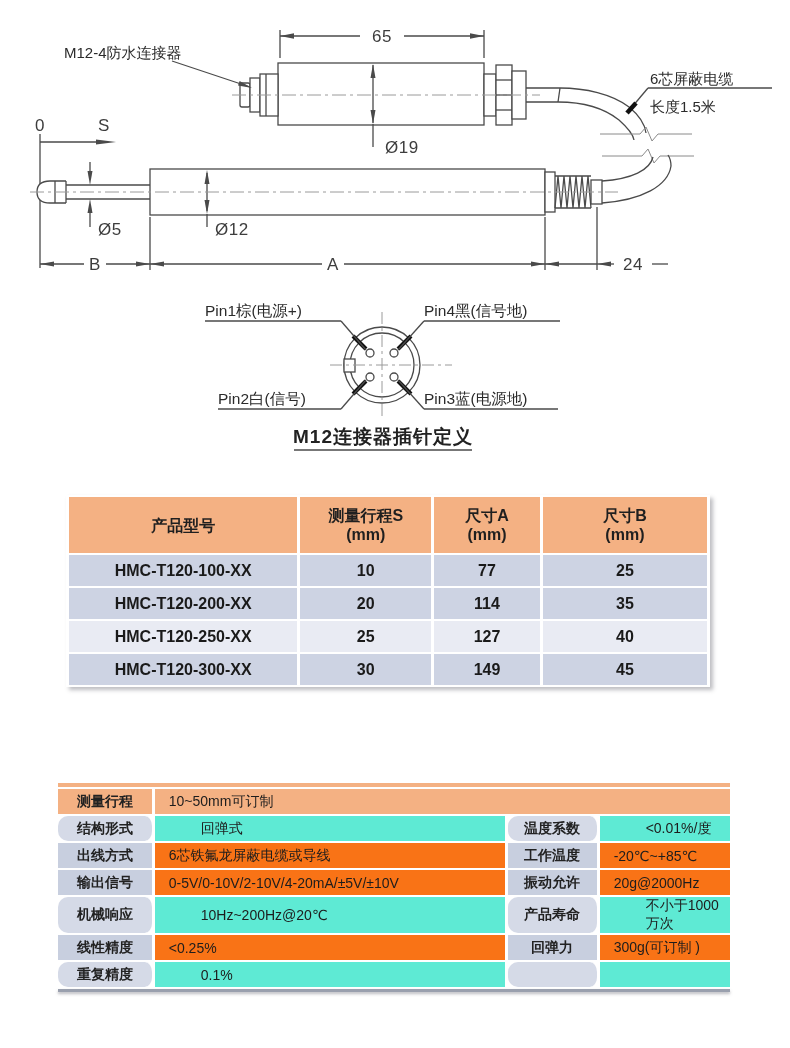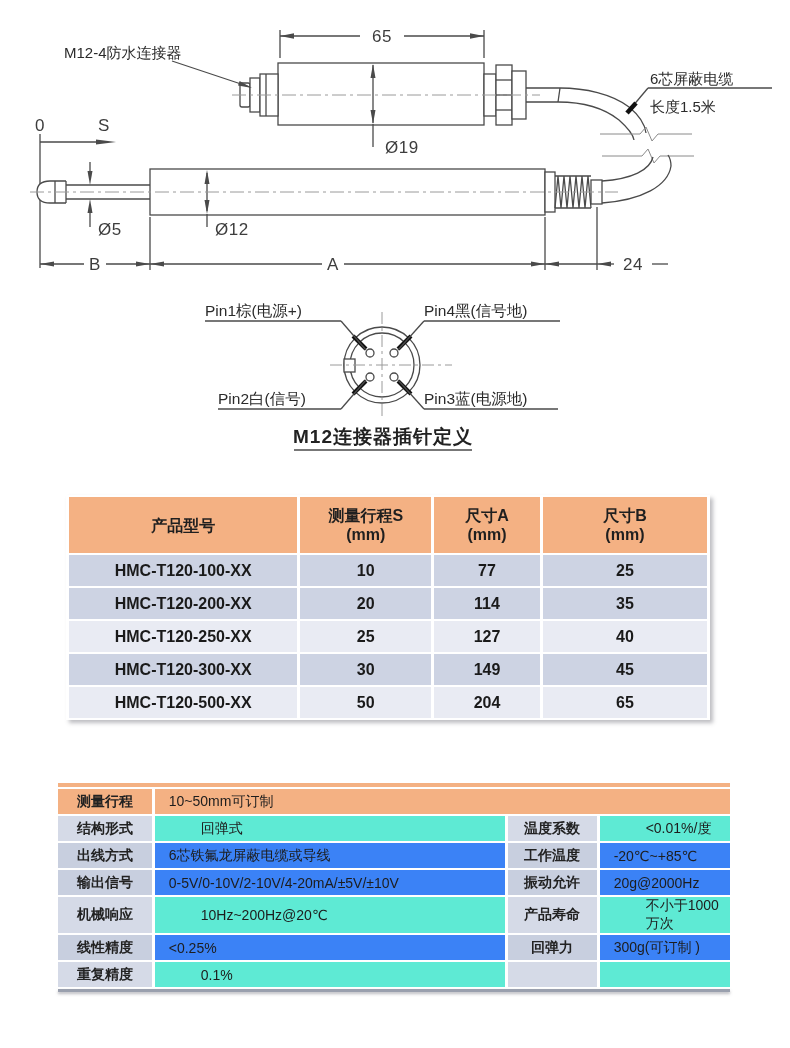--- a/index.html
+++ b/index.html
@@ -42,24 +42,24 @@
     table-layout:fixed;background:#ffffff;
   }
   table.spec td{
     height:25px;font-size:14px;vertical-align:middle;padding:0;
   }
   table.spec td.lbl{text-align:center;font-weight:600;color:#222;}
   table.spec td.val{text-align:left;padding-left:14px;font-weight:500;color:#1d1d1d;}
   table.spec td{border-right:3px solid #ffffff;}
   table.spec td:last-child{border-right:none;}
   table.spec tr.hl td{background:#F4B183;}
-  table.spec tr.lt td.lbl{background:#D5DAE7;}
+  table.spec tr.lt td.lbl{background:#D5DAE7;border-radius:10px;}
   table.spec tr.lt td.val{background:#5eead4;padding-left:46px;}
   table.spec tr.dk td.lbl{background:#C8CFDF;}
-  table.spec tr.dk td.val{background:#3b82f6;}
+  table.spec tr.dk td.val{background:#f97316;}
   .spec-bottombar{height:3px;background:#9aa0ae;box-shadow:0 2px 3px rgba(120,120,130,.5);}
 </style>
 </head>
 <body>
 
 <svg width="790" height="470" viewBox="0 0 790 470" style="position:absolute;left:0;top:0;">
   <g stroke="#4a4a4a" stroke-width="1.3" fill="none">
 
     <line x1="280" y1="58" x2="280" y2="30"></line>
     <line x1="484" y1="58" x2="484" y2="30"></line>
@@ -255,26 +255,20 @@
           <td>25</td>
           <td>127</td>
           <td>40</td>
         </tr>
         <tr class="odd">
           <td>HMC-T120-300-XX</td>
           <td>30</td>
           <td>149</td>
           <td>45</td>
         </tr>
-        <tr class="even">
-          <td>HMC-T120-500-XX</td>
-          <td>50</td>
-          <td>204</td>
-          <td>65</td>
-        </tr>
       </tbody>
   </table>
 </div>
 
 <div class="spec-wrap">
   <div class="spec-topbar"></div>
   <table class="spec">
     <colgroup>
       <col style="width:14.4%">
         <col style="width:52.5%">

